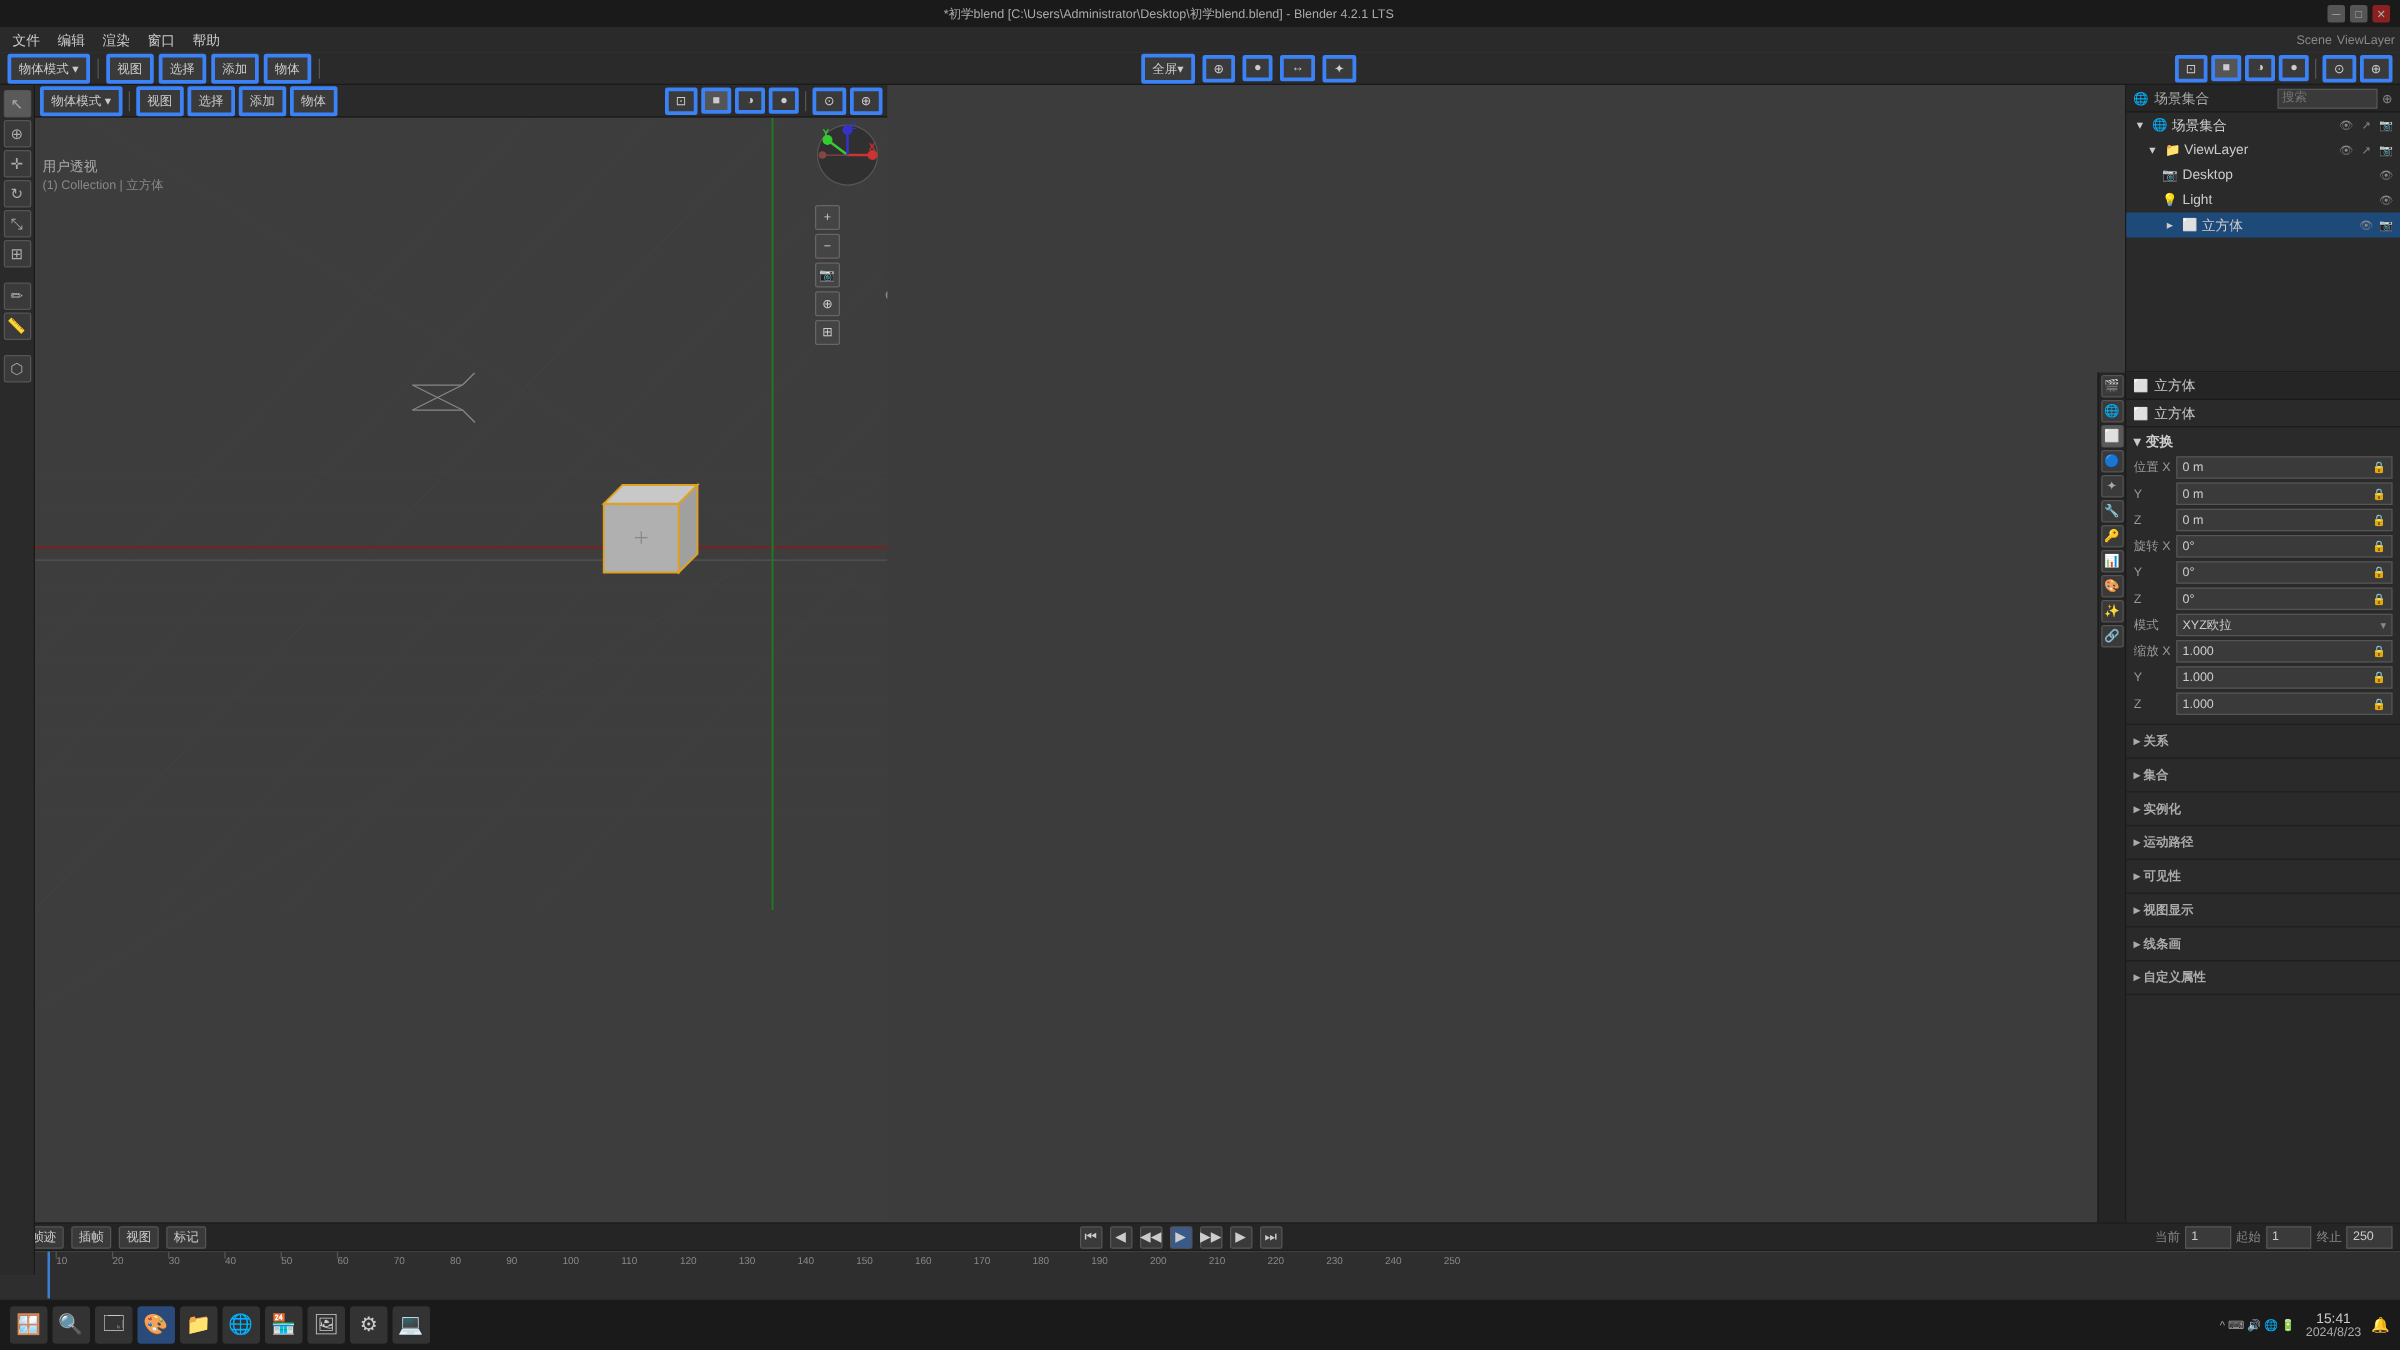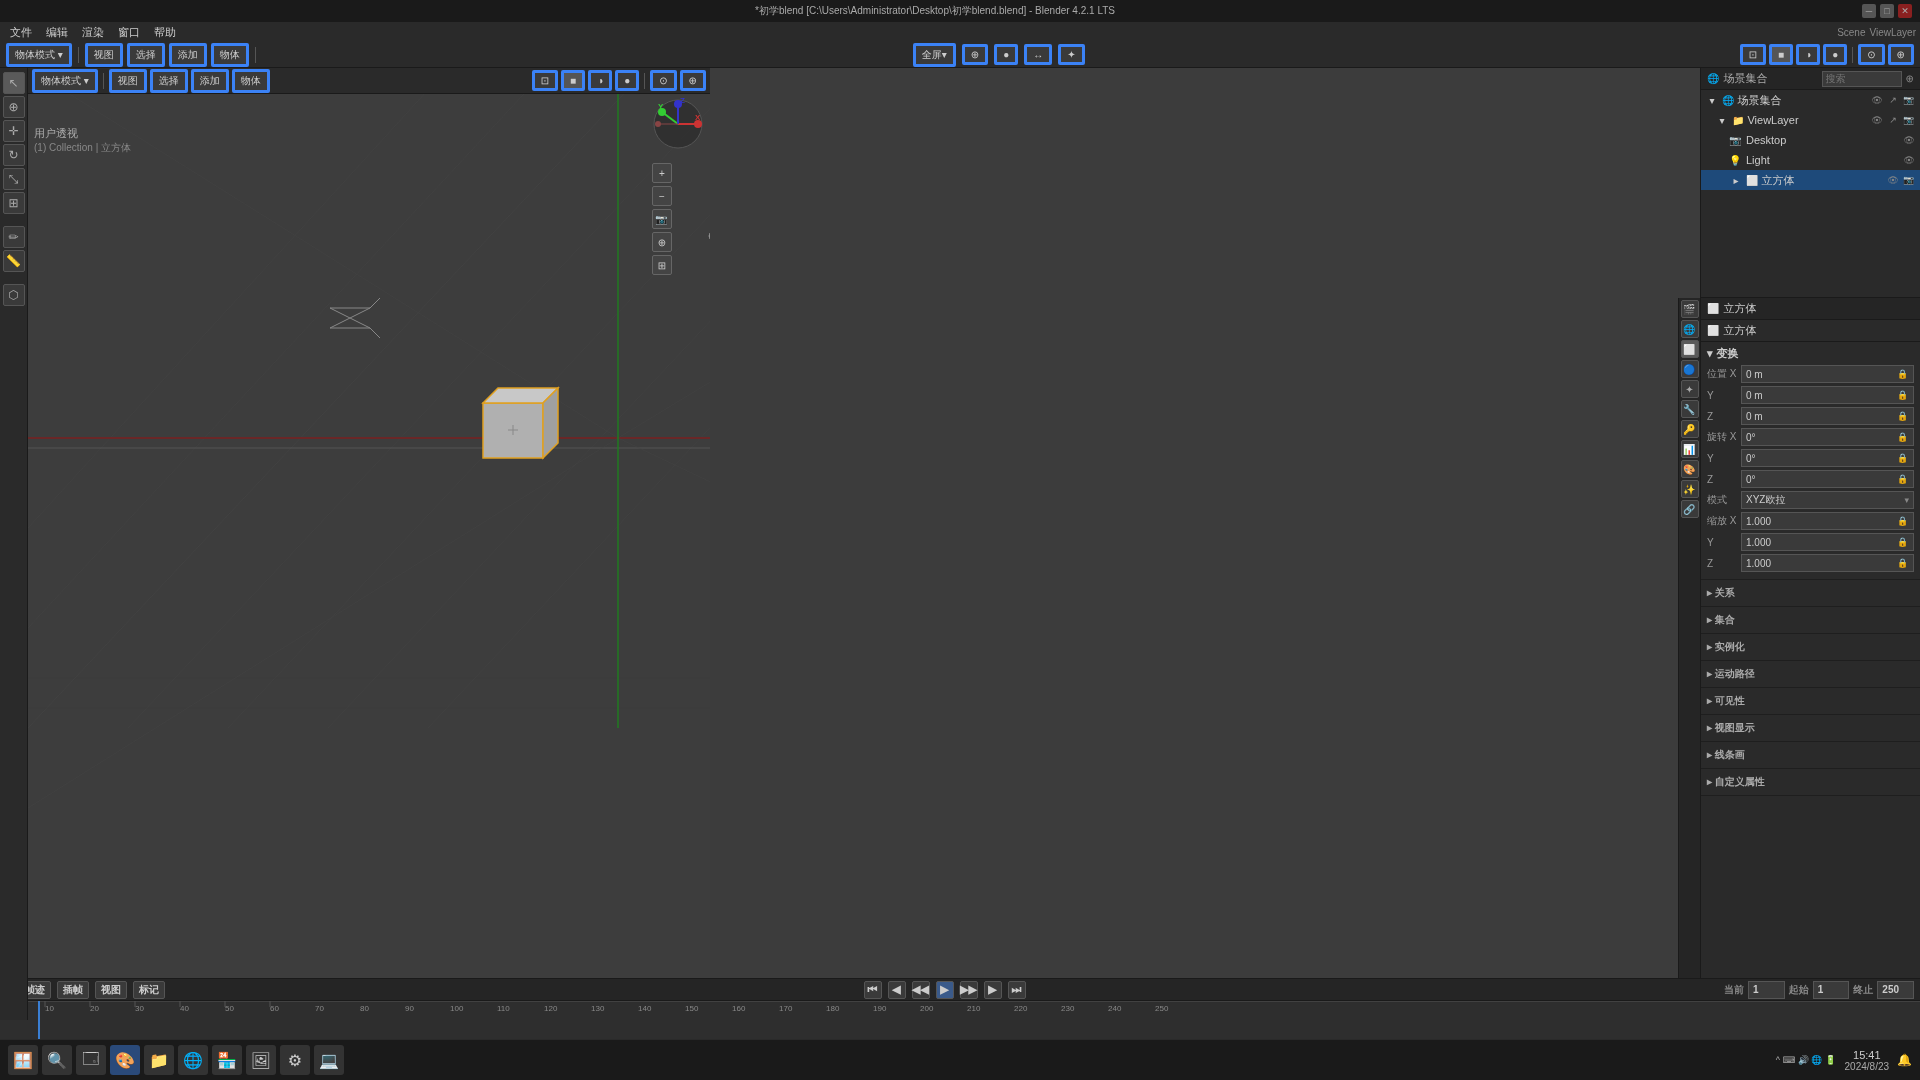--- a/index.html
+++ b/index.html
@@ -344,21 +344,20 @@
       border-top: 1px solid #1a1a1a;
     }
     #timeline-header {
       height: 22px;
       background: #252525;
       display: flex;
       align-items: center;
       padding: 0 6px;
       gap: 6px;
       border-bottom: 1px solid #1a1a1a;
-      font-weight: bold;
     }
     .timeline-btn {
       padding: 1px 5px;
       background: #3a3a3a;
       border: 1px solid #555;
       color: #ccc;
       font-size: 10px;
       border-radius: 2px;
       cursor: pointer;
     }

